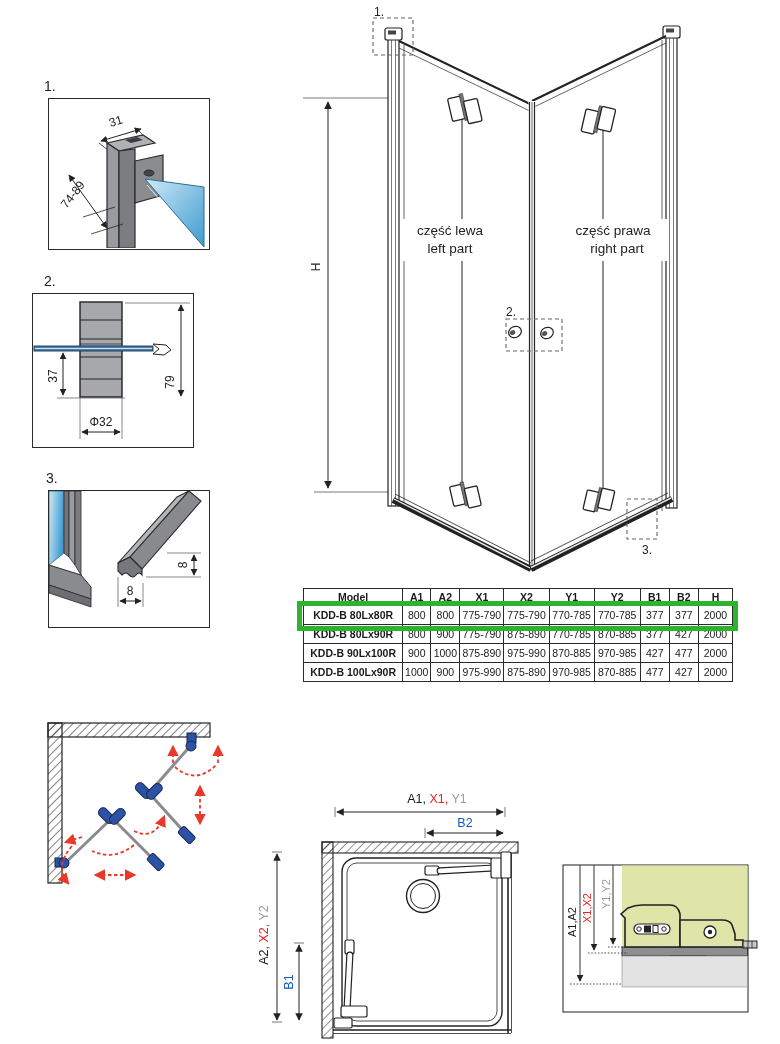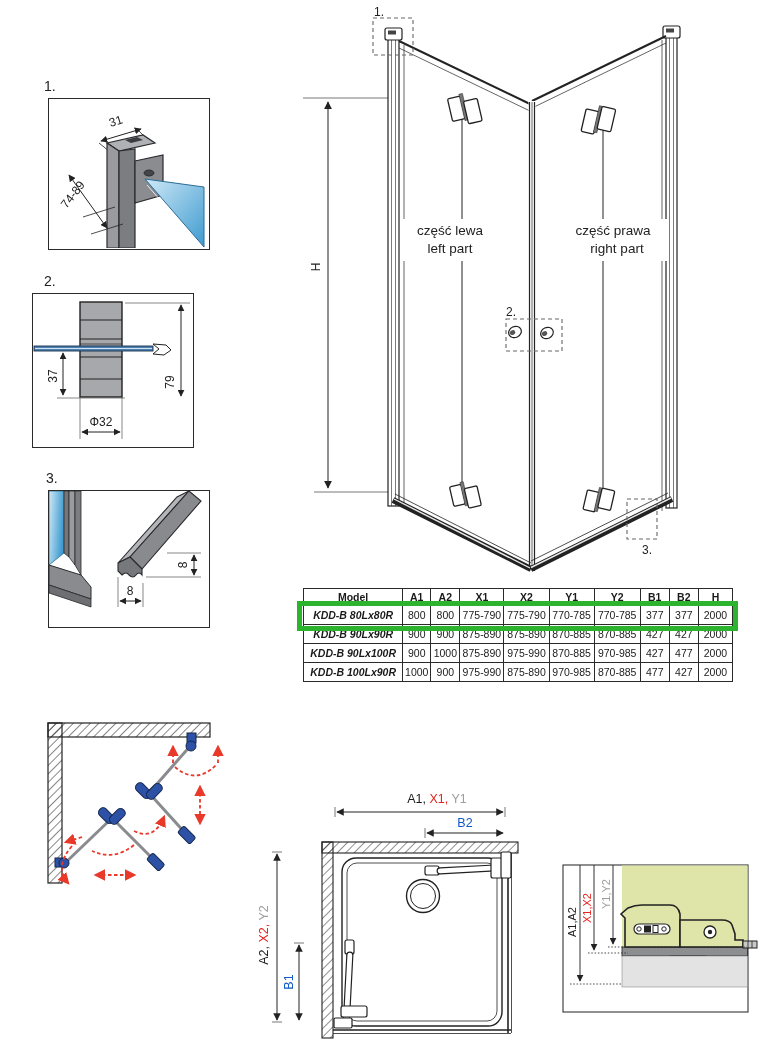--- a/index.html
+++ b/index.html
@@ -16,21 +16,21 @@
   svg{font-family:"Liberation Sans",sans-serif;display:block;}
   svg text{fill:#222;}
   .c-black{fill:var(--black);} .c-red{fill:var(--red);} .c-gray{fill:var(--gray);} .c-blue{fill:var(--blue);}
   .dim{font-size:12px;} .dim-s{font-size:11px;}
   
   table.sizes{position:absolute;left:303px;top:588px;border-collapse:collapse;table-layout:fixed;width:430px;background:#fff;}
   table.sizes th,table.sizes td{border:1px solid #2a2a2a;text-align:center;vertical-align:middle;
     font-size:10.5px;color:var(--black);padding:0 1px;white-space:nowrap;overflow:hidden;}
   table.sizes th{height:17px;font-weight:bold;}
   table.sizes td{height:19px;}
-  table.sizes td.model{font-weight:bold;font-style:italic;}
+  table.sizes td.model{font-weight:bold;}
   table.sizes col.c0{width:99px;} table.sizes col.c1{width:28px;} table.sizes col.c2{width:29px;}
   table.sizes col.c3{width:44px;} table.sizes col.c4{width:45px;} table.sizes col.c5{width:45px;}
   table.sizes col.c6{width:46px;} table.sizes col.c7{width:29px;} table.sizes col.c8{width:29px;}
   table.sizes col.c9{width:34px;}
   th.col-red{color:var(--red);} th.col-gray{color:var(--gray);} th.col-blue{color:var(--blue);} th.col-black{color:var(--black);}
   .row-highlight{position:absolute;left:297px;top:601px;width:441px;height:30px;
     border:5px solid var(--green-highlight);pointer-events:none;}
 </style>
 </head>
 <body>
@@ -294,28 +294,28 @@
         <td>800</td>
         <td>775-790</td>
         <td>775-790</td>
         <td>770-785</td>
         <td>770-785</td>
         <td>377</td>
         <td>377</td>
         <td>2000</td>
       </tr>
       <tr>
-        <td class="model">KDD-B 90Lx90R</td>
+        <td class="model">KDD-B 80Lx90R</td>
+        <td>800</td>
         <td>900</td>
-        <td>900</td>
+        <td>775-790</td>
         <td>875-890</td>
-        <td>875-890</td>
+        <td>770-785</td>
         <td>870-885</td>
-        <td>870-885</td>
-        <td>427</td>
+        <td>377</td>
         <td>427</td>
         <td>2000</td>
       </tr>
       <tr>
         <td class="model">KDD-B 90Lx100R</td>
         <td>900</td>
         <td>1000</td>
         <td>875-890</td>
         <td>975-990</td>
         <td>870-885</td>

